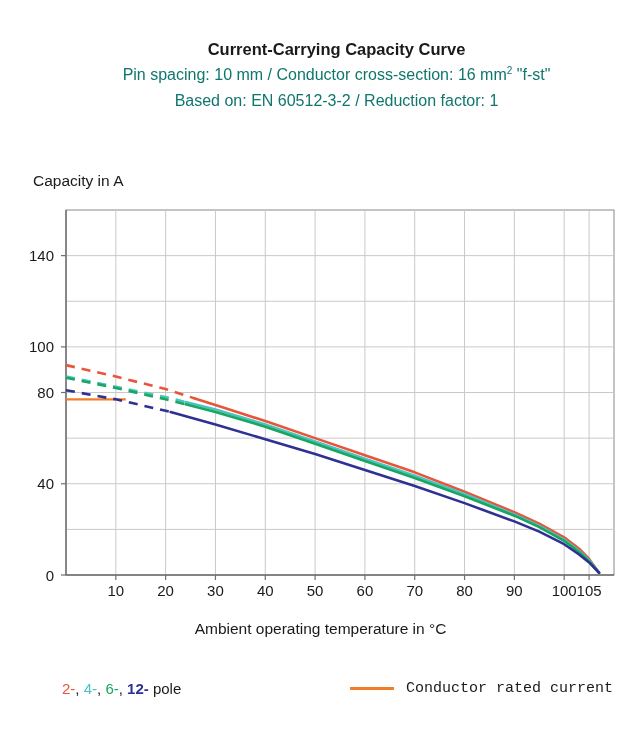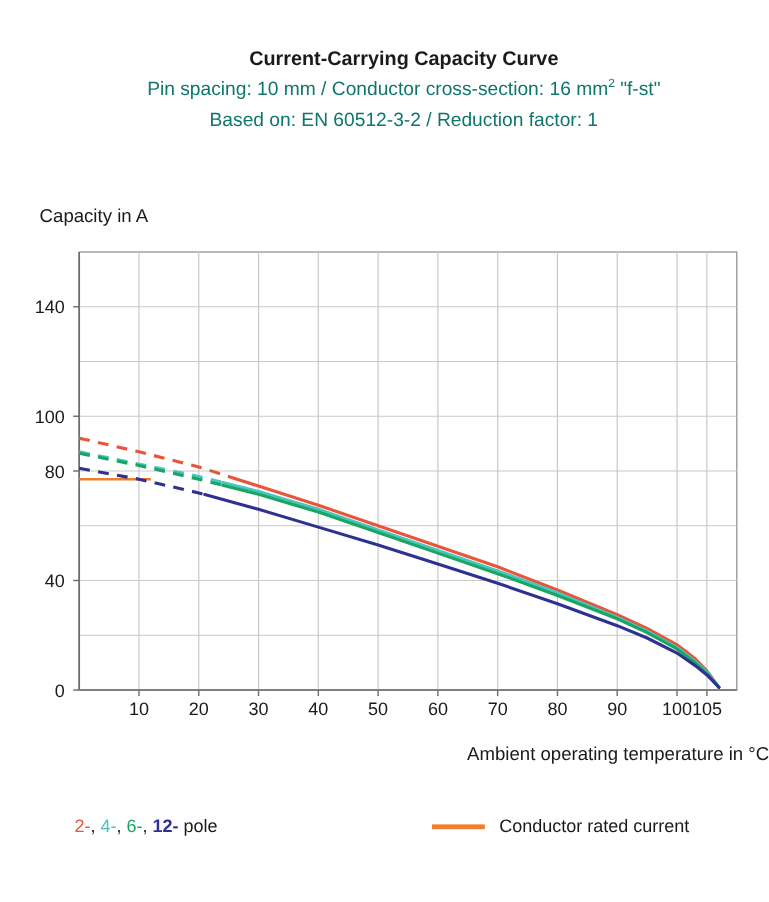--- a/index.html
+++ b/index.html
@@ -44,21 +44,21 @@
     left: 33px;
     top: 172px;
     font-size: 15.5px;
     color: #1a1a1a;
   }
   .x-axis-label {
     position: absolute;
     left: 0;
     width: 641px;
     top: 620px;
-    text-align: right;
+    text-align: center;
     font-size: 15.5px;
     color: #1a1a1a;
   }
   .plot-wrap {
     position: absolute;
     left: 0;
     top: 0;
     width: 641px;
     height: 752px;
     pointer-events: none;
@@ -77,23 +77,24 @@
     top: 0;
     white-space: nowrap;
   }
   .legend-poles .p2 { color: #e8553a; }
   .legend-poles .p4 { color: #4bc3bf; }
   .legend-poles .p6 { color: #19a562; }
   .legend-poles .p12 { color: #2e3192; font-weight: bold; }
   .legend-poles .ptail { color: #1a1a1a; }
   .legend-rated {
     position: absolute;
-    left: 360px;
+    left: 350px;
     top: 0;
     white-space: nowrap;
+    font-family: Liberation Mono, monospace;
   }
   .legend-rated-line {
     display: inline-block;
     width: 44px;
     height: 3.5px;
     background: #f07d28;
     vertical-align: middle;
     margin-right: 12px;
   }
   .legend-rated-text {

